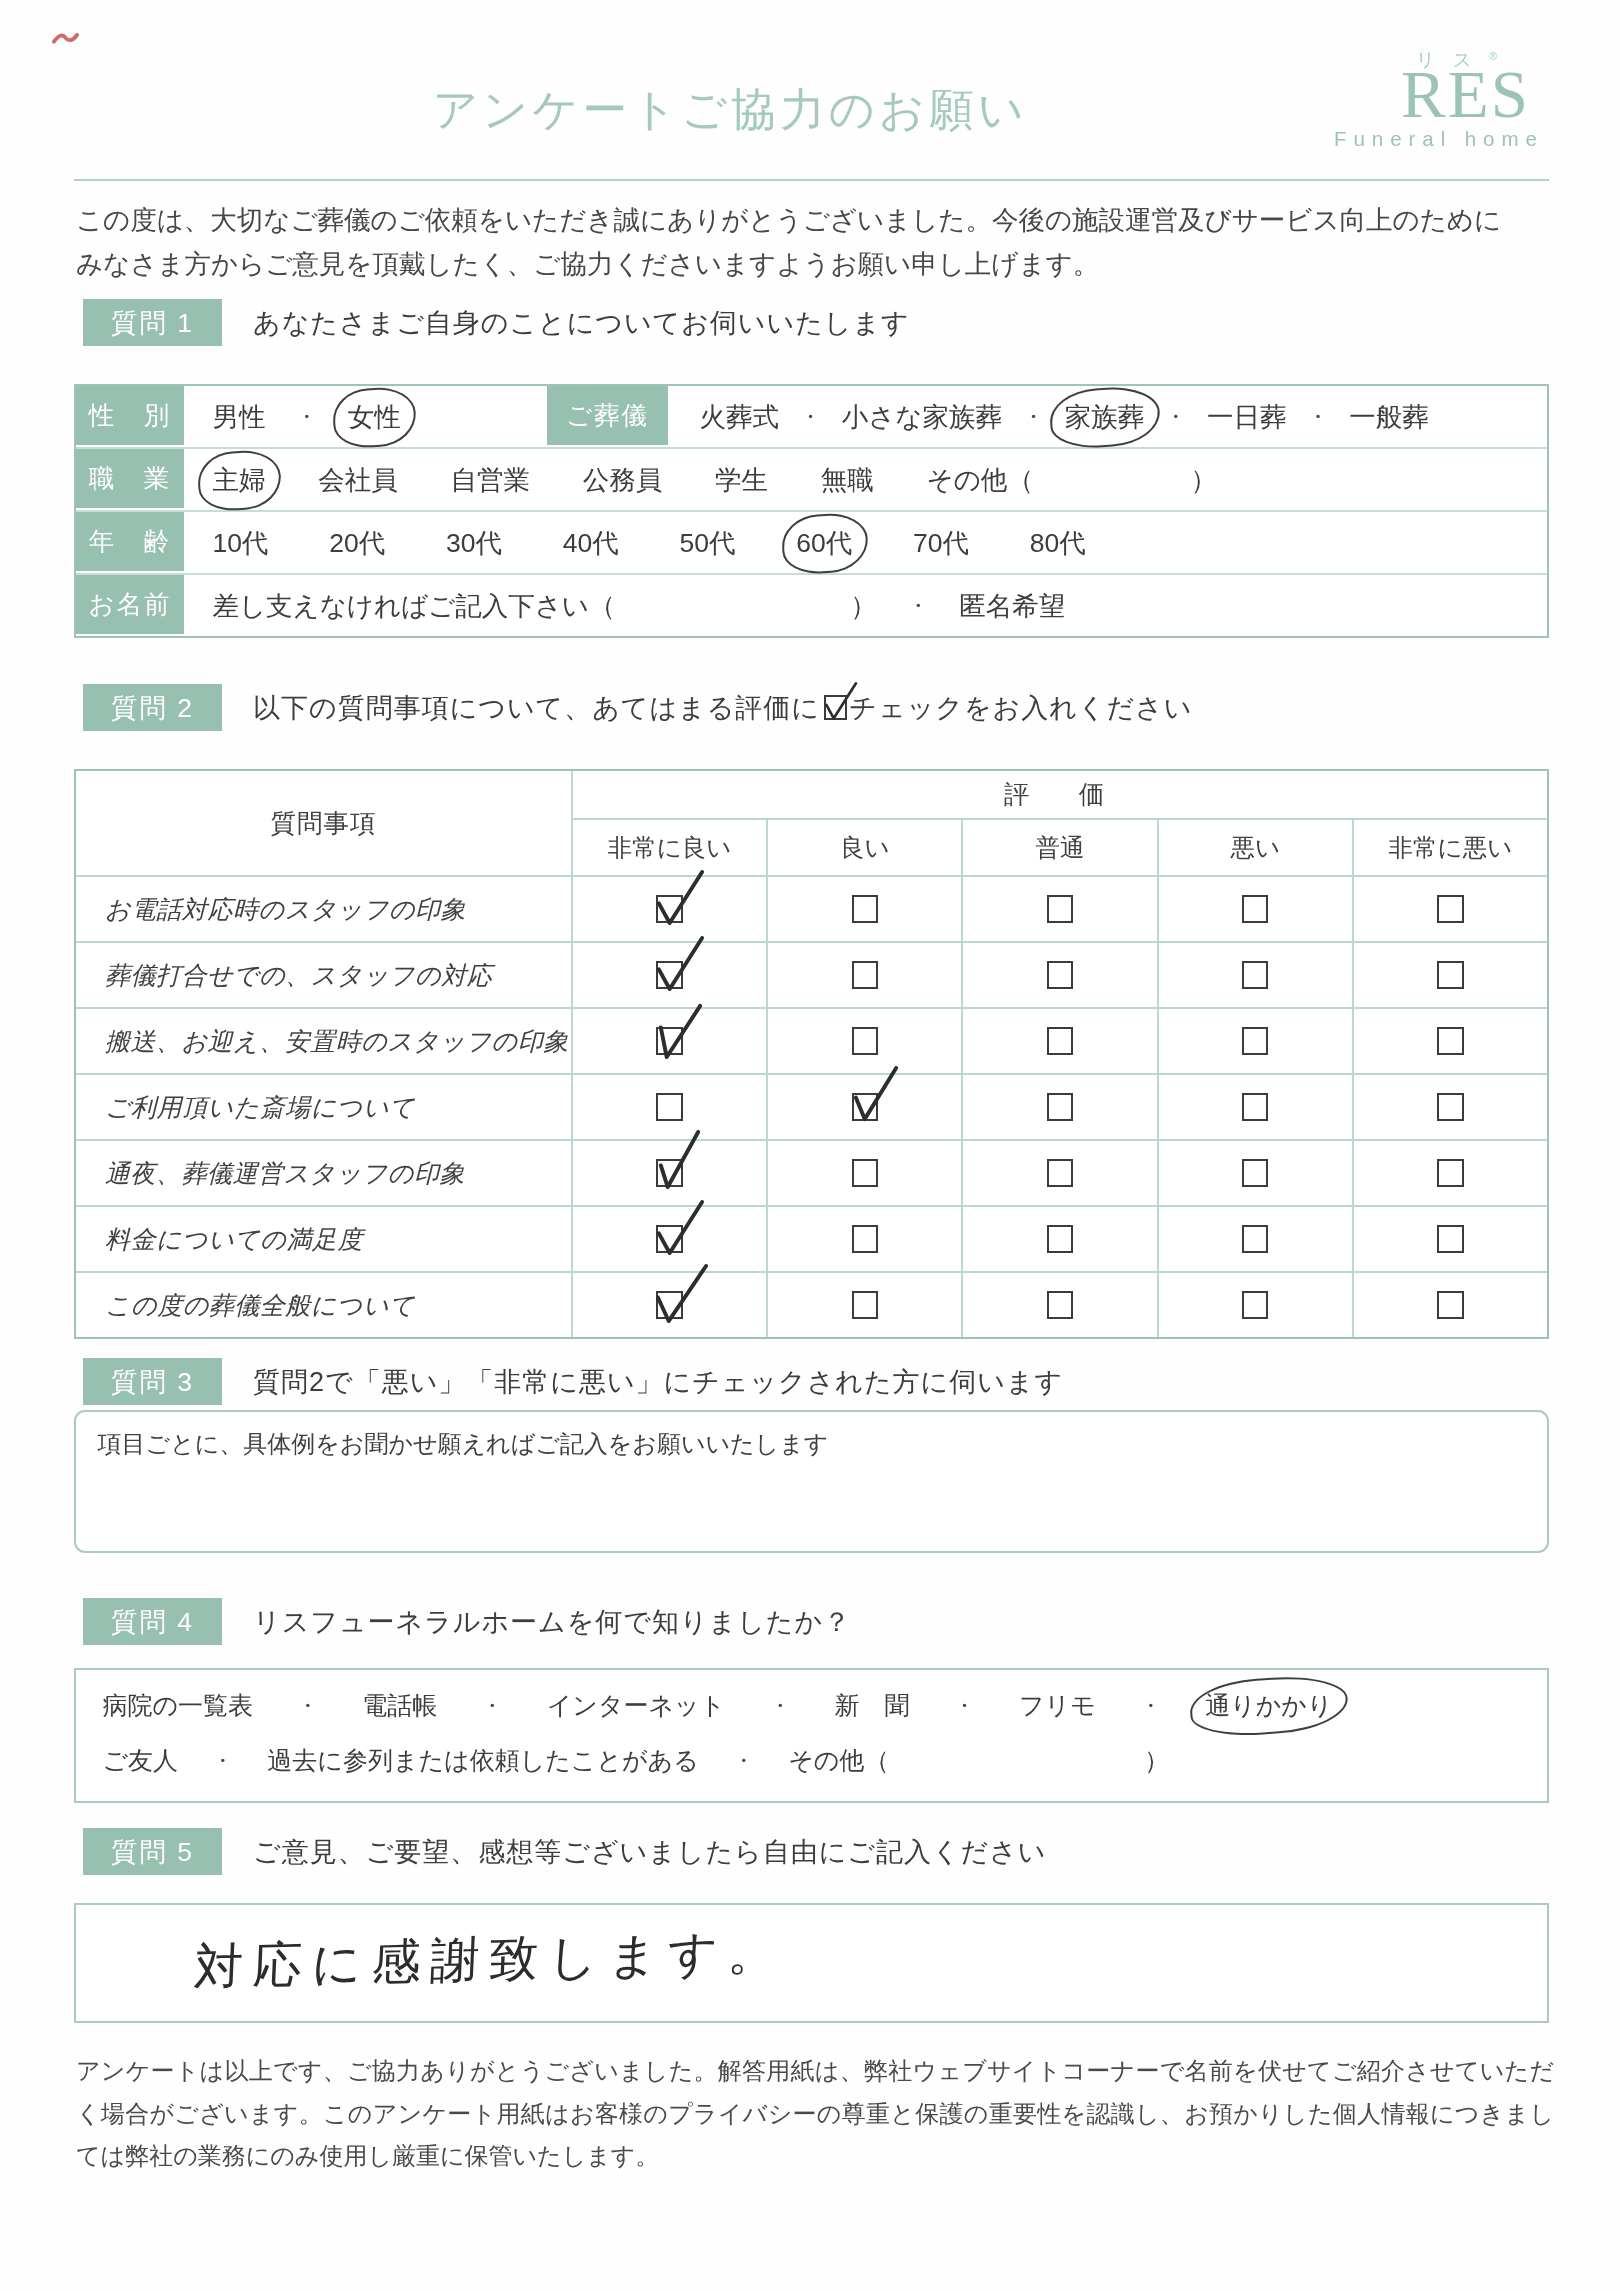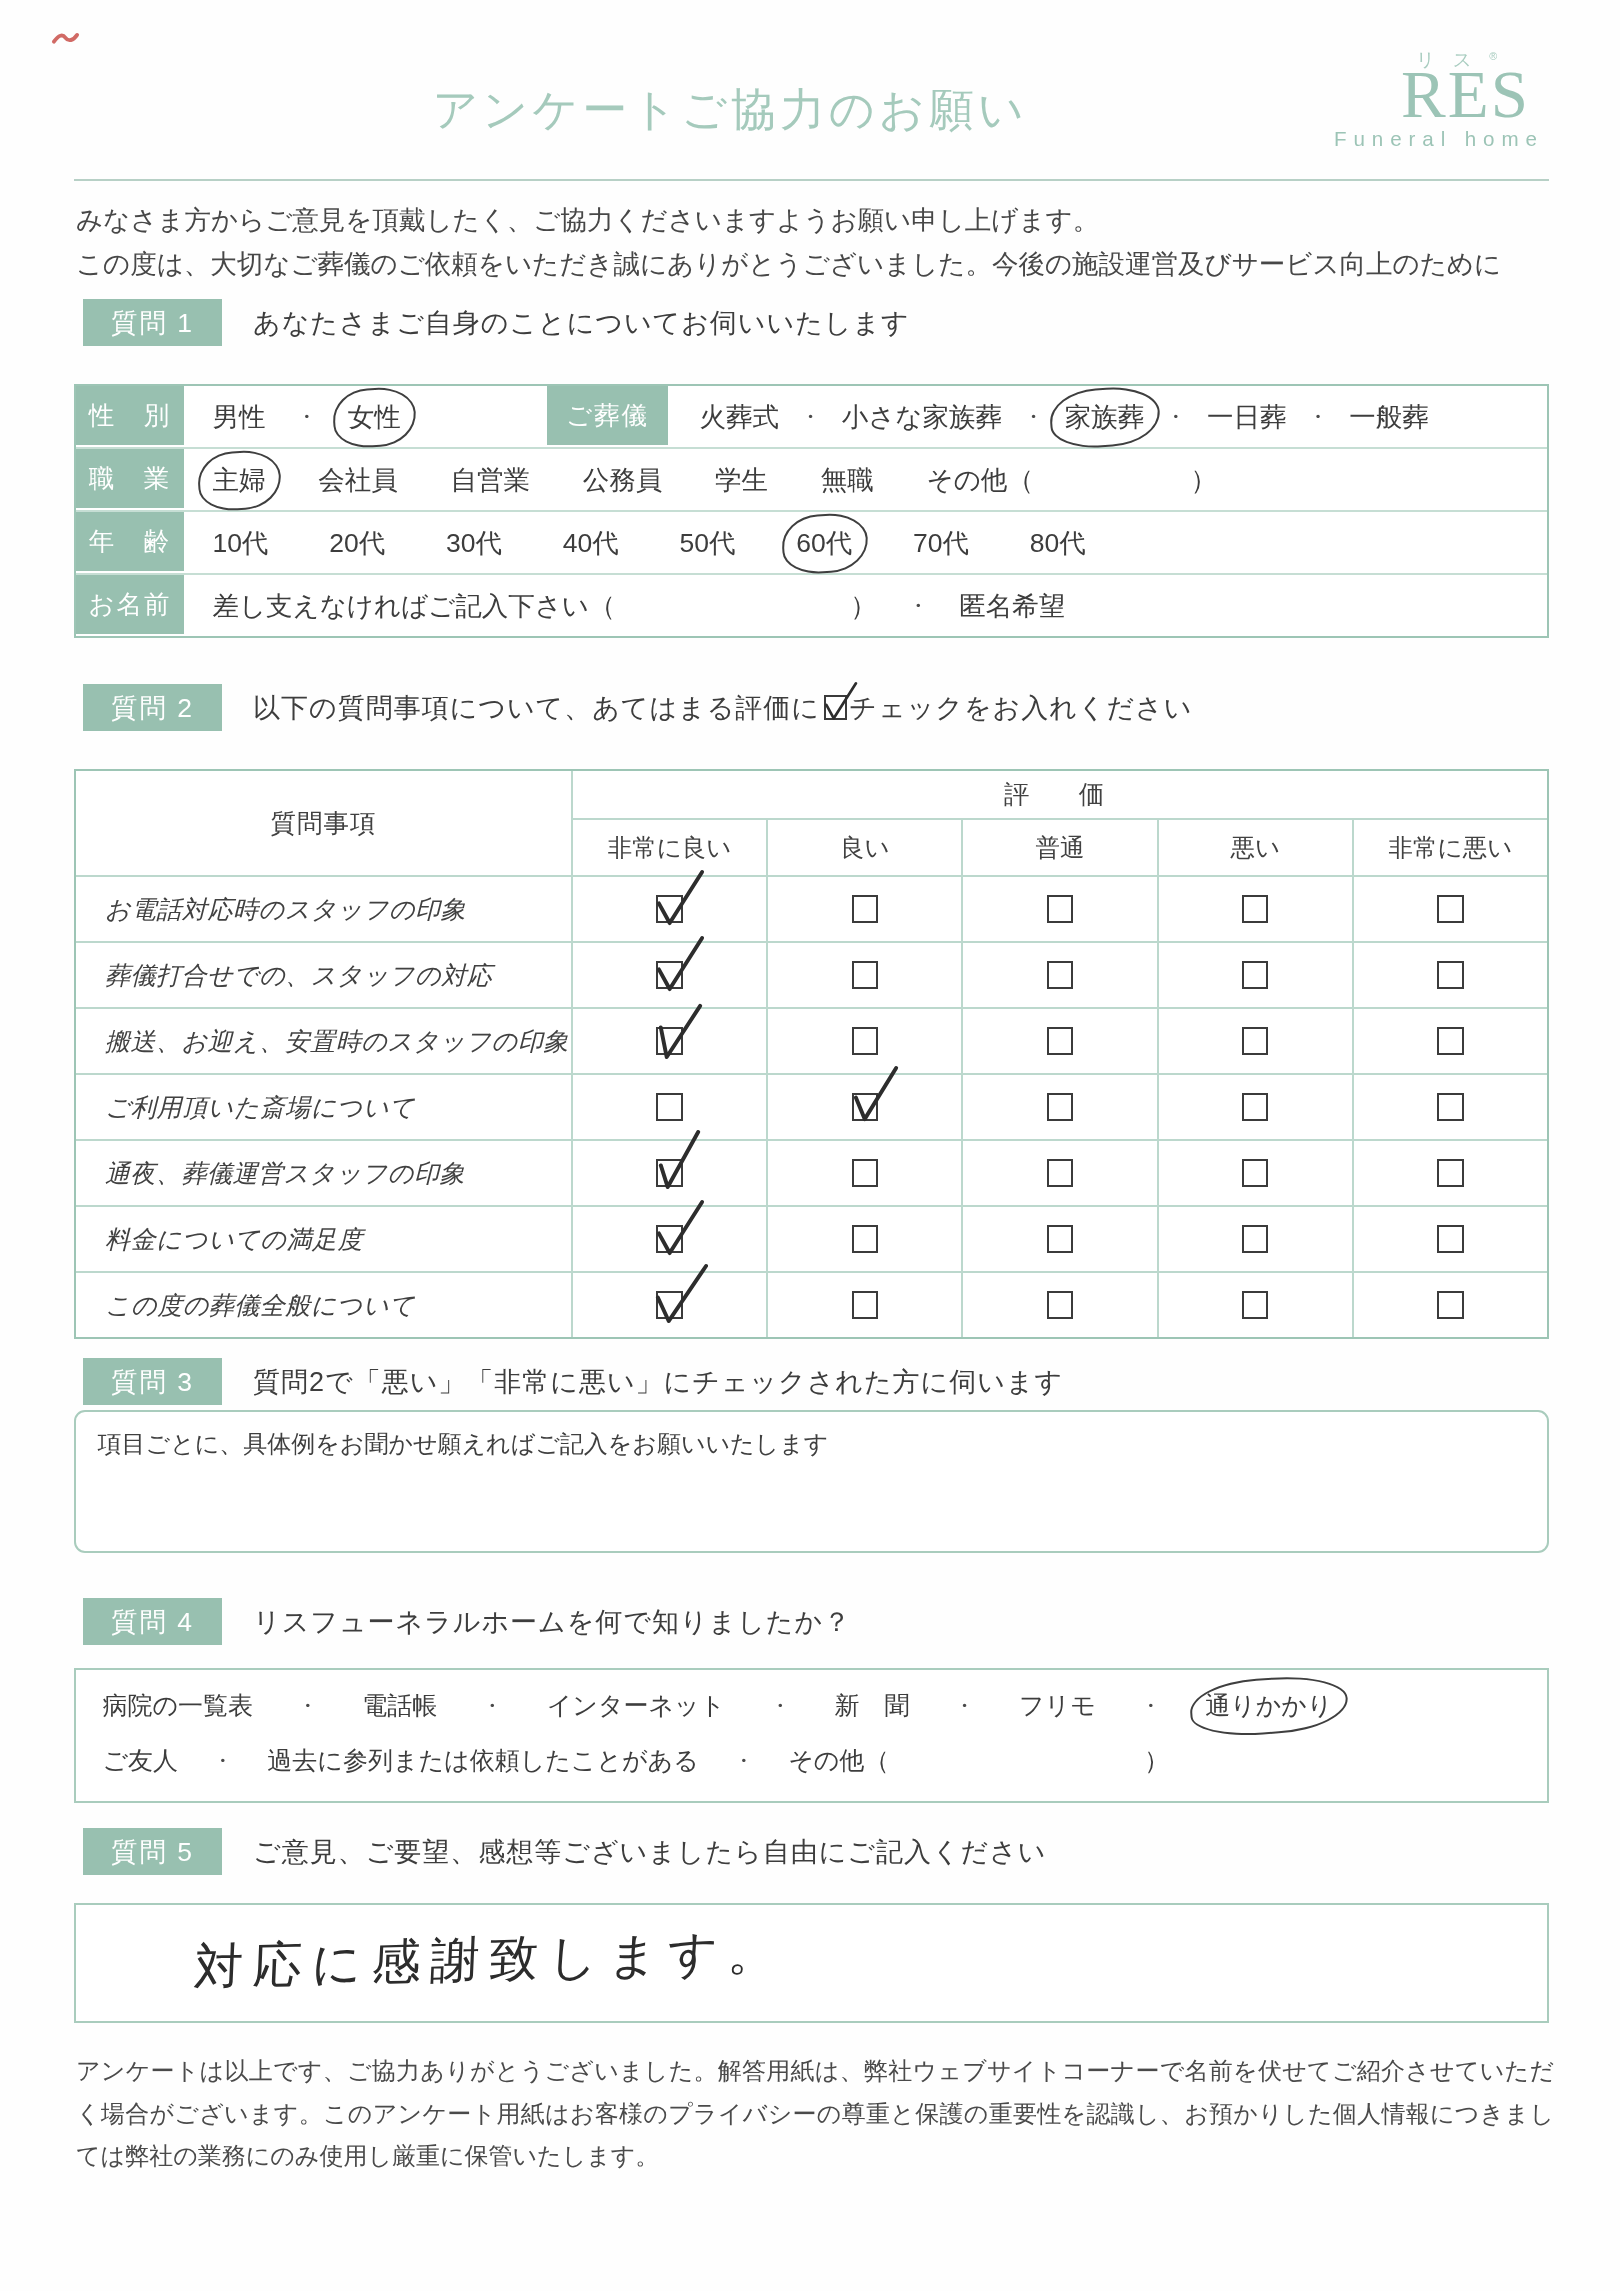--- a/index.html
+++ b/index.html
@@ -96,22 +96,22 @@
 
   <div class="page-title">アンケートご協力のお願い</div>
   <div class="logo">
     <div class="logo-kana"><span>リス</span><span class="logo-reg">®</span></div>
     <div class="logo-name">RES</div>
     <div class="logo-sub">Funeral home</div>
   </div>
   <div class="rule"></div>
 
   <div class="intro">
+    <div>この度は、大切なご葬儀のご依頼をいただき誠にありがとうございました。今後の施設運営及びサービス向上のために</div>
     <div>みなさま方からご意見を頂戴したく、ご協力くださいますようお願い申し上げます。</div>
-    <div>この度は、大切なご葬儀のご依頼をいただき誠にありがとうございました。今後の施設運営及びサービス向上のために</div>
   </div>
 
   <div class="sec-head" style="top:299px;">
     <div class="qbadge">質問 1</div>
     <div class="qheading">あなたさまご自身のことについてお伺いいたします</div>
   </div>
 
   <div class="t1">
     <div class="t1-row">
       <div class="t1-label">性　別</div>

